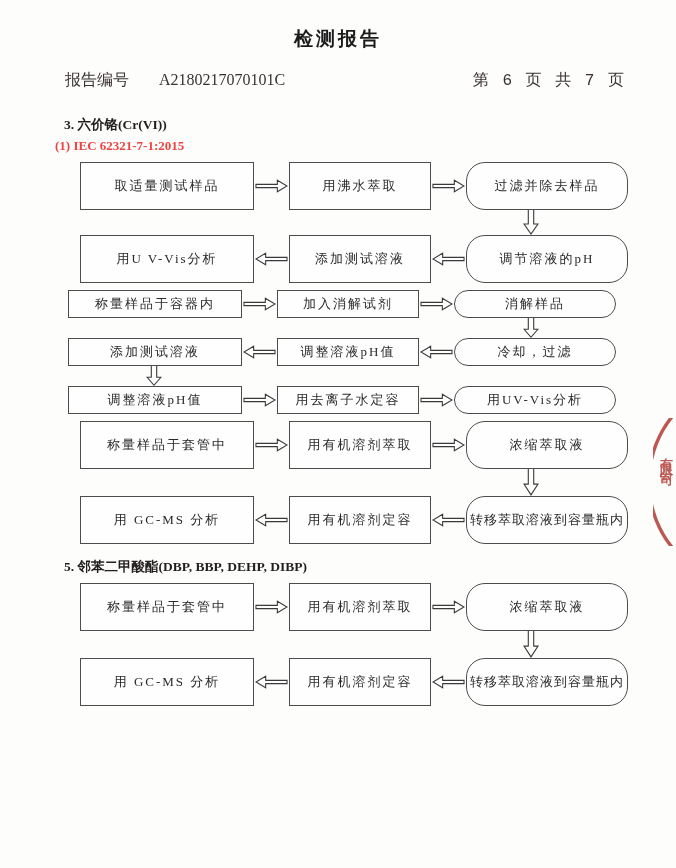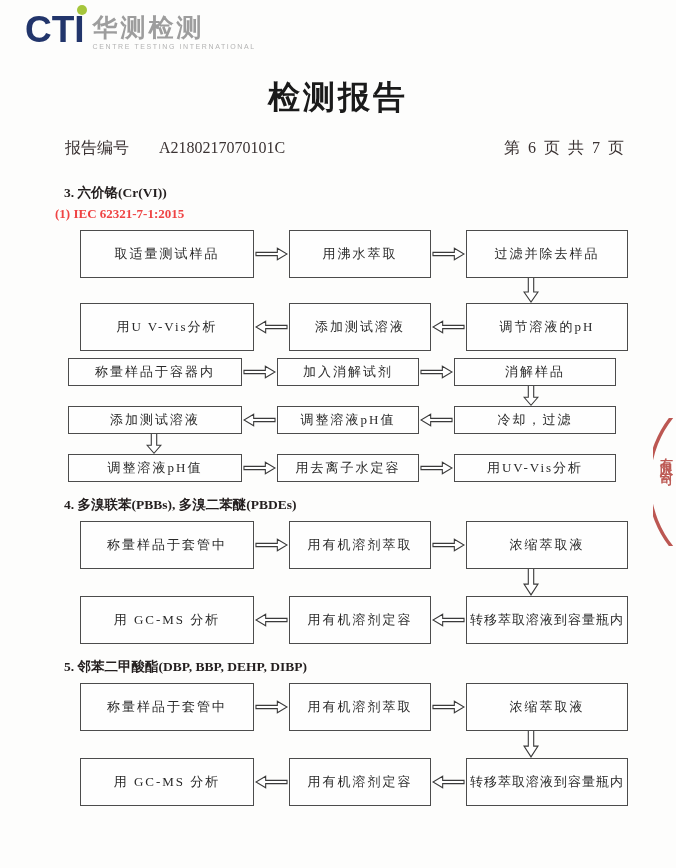--- a/index.html
+++ b/index.html
@@ -34,30 +34,30 @@
   }
   .logo-en {
     font-family:"Liberation Sans","DejaVu Sans",sans-serif;
     font-size:7px; letter-spacing:1.6px; color:#b3b3b3; margin-top:1px;
   }
 
   
   .title {
     margin:26px 0 0 0;
     text-align:center;
-    font-size:32px; font-weight:bold; letter-spacing:3px;
+    font-size:19px; font-weight:bold; letter-spacing:3px;
     color:#1a1a1a;
   }
   .meta-row {
     margin:18px 50px 0 65px;
     display:flex; justify-content:space-between; align-items:baseline;
     font-size:16px; color:#3a3232;
   }
   .report-no .lbl { margin-right:26px; }
-  .page-no { letter-spacing:2px; }
+  .page-no { letter-spacing:2px;font-family:Liberation Mono, monospace; }
 
   
   .sec-heading {
     margin:13px 0 0 64px;
     font-size:13.5px; font-weight:bold; line-height:19px; color:#241f1f;
   }
   .sec-heading.first { margin-top:24px; }
   .sub-heading {
     margin:2px 0 0 55px;
     font-size:13px; font-weight:bold; line-height:19px; color:#ef4444;
@@ -67,21 +67,21 @@
   .flow { margin-top:7px; }
   .flow-row { display:flex; align-items:stretch; margin-left:68px; width:549px; }
   .flow-row.tall { height:48px;padding-left:12px; }
   .flow-row.short { height:28px; }
   .fbox {
     border:1px solid #4c4c4c;
     background:#fefefe;
     display:flex; align-items:center; justify-content:center;
     text-align:center;
   }
-  .fbox.c1 { width:172px; } .fbox.c2 { width:140px; } .fbox.c3 { width:160px; }
+  .fbox.c1 { width:172px; } .fbox.c2 { width:140px; } .fbox.c3 { width:160px;border-radius:19px; }
   .fbox-label { font-size:13px; letter-spacing:2px; color:#2a2a2a; white-space:nowrap; }
   .acell { width:35px; display:flex; align-items:center; justify-content:center; }
   .harrow { width:33px; height:14px; }
   .harrow path { fill:#ffffff; stroke:#3a3a3a; stroke-width:1.1; }
   .harrow.flip { transform:scaleX(-1); }
 
   .conn-row { position:relative; margin-left:68px; width:549px; }
   .conn-row.h24 { height:25px; } .conn-row.h20 { height:20px; } .conn-row.h27 { height:27px; }
   .varrow { position:absolute; top:0; width:16px; height:100%; }
   .varrow path { fill:#ffffff; stroke:#3a3a3a; stroke-width:1.1; }
@@ -102,30 +102,20 @@
     font-size:13px; letter-spacing:5px; font-weight:bold;
     color:#b5453f; opacity:0.88;
     font-family:"Liberation Serif","DejaVu Serif",serif;
   }
 </style>
 </head>
 <body>
 
 <div class="page">
 
-  <div class="logo-row">
-    <div class="logo-cti">
-      <span>CTI</span>
-      <span class="logo-dot"></span>
-    </div>
-    <div class="logo-right">
-      <span class="logo-cn">华测检测</span>
-      <span class="logo-en">CENTRE TESTING INTERNATIONAL</span>
-    </div>
-  </div>
 
   <div class="title">检测报告</div>
 
   <div class="meta-row">
     <div class="report-no">
       <span class="lbl">报告编号</span>
       <span>A2180217070101C</span>
     </div>
     <div class="page-no">第 6 页  共 7 页</div>
   </div>
@@ -253,21 +243,20 @@
           <svg class="harrow" viewBox="0 0 34 14">
             <path d="M1 5.3 H23 V1 L33 7 L23 13 V8.7 H1 Z"></path>
           </svg>
         </div>
       <div class="fbox c3">
           <span class="fbox-label">用UV-Vis分析</span>
         </div>
     </div>
   </div>
 
-  <div class="sec-heading">4. 多溴联苯(PBBs), 多溴二苯醚(PBDEs)</div>
 
   <div class="flow">
     <div class="flow-row tall">
       <div class="fbox c1">
           <span class="fbox-label">称量样品于套管中</span>
         </div>
       <div class="acell">
           <svg class="harrow" viewBox="0 0 34 14">
             <path d="M1 5.3 H23 V1 L33 7 L23 13 V8.7 H1 Z"></path>
           </svg>

